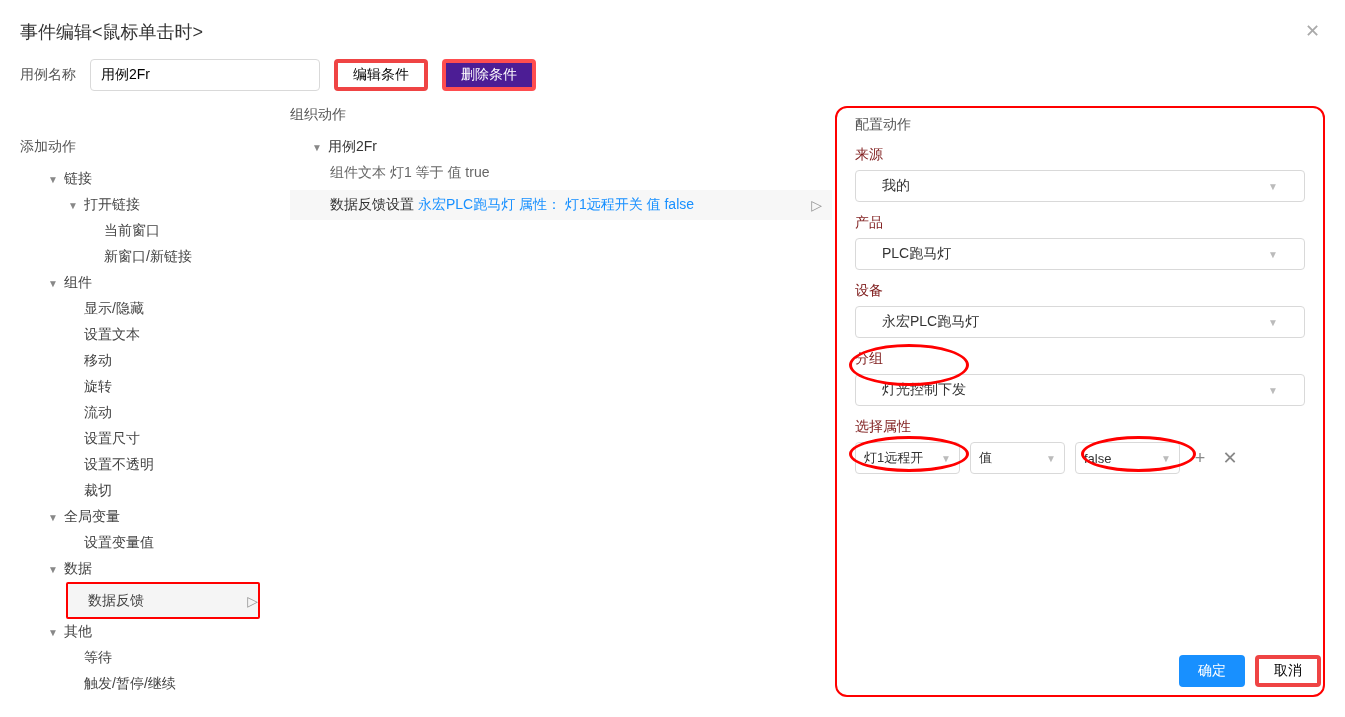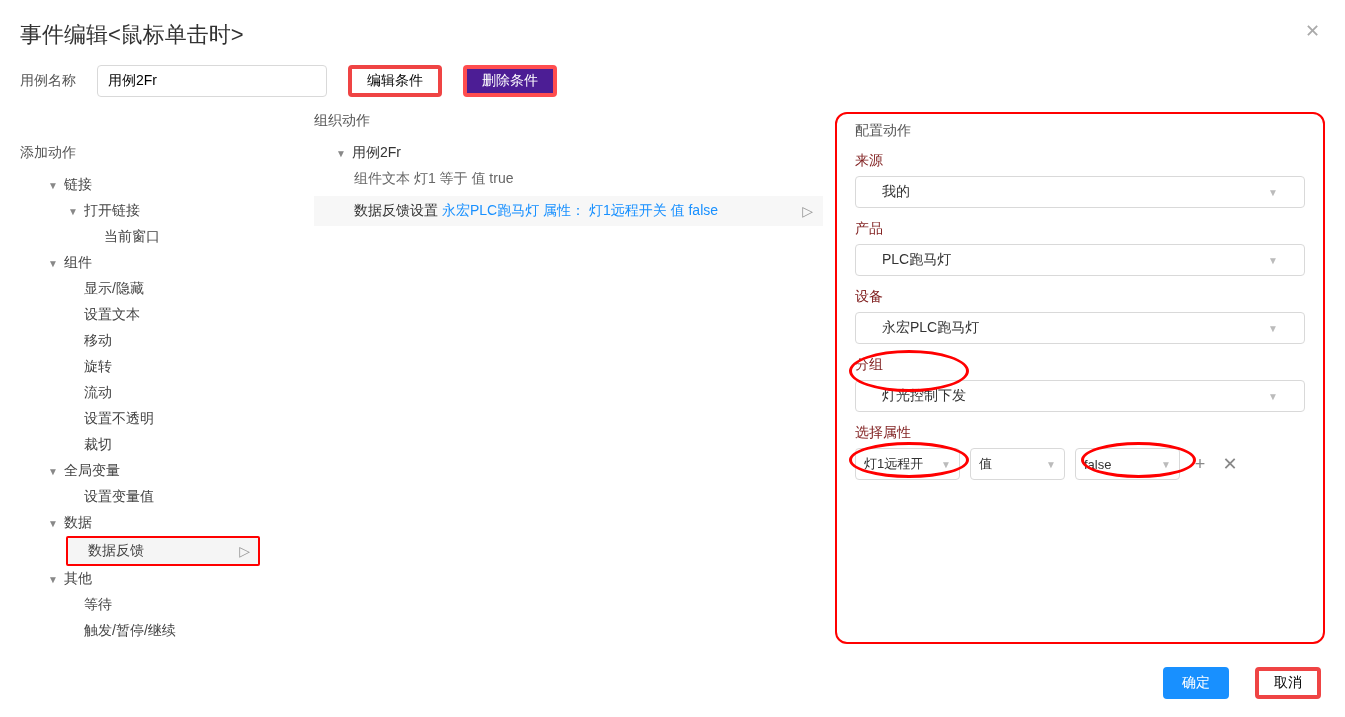--- a/index.html
+++ b/index.html
@@ -1,45 +1,45 @@
 <!DOCTYPE html>
 <html><head>
   <meta charset="utf-8">
   <style>
     * { box-sizing: border-box; margin: 0; padding: 0; }
     body { font-family: -apple-system, BlinkMacSystemFont, "Segoe UI", "PingFang SC", "Microsoft YaHei", sans-serif; font-size: 14px; color: #333; background: #fff; width: 1345px; height: 717px; position: relative; }
     
     .header { padding: 20px 20px 10px 20px; display: flex; align-items: center; }
-    .title { font-size: 22px; font-weight: 400; color: #333; }
+    .title { font-size: 18px; font-weight: 400; color: #333; }
     .close-x { position: absolute; top: 20px; right: 25px; color: #aaa; font-size: 18px; cursor: pointer; }
     
-    .name-row { padding: 5px 20px 15px 20px; display: flex; align-items: center; gap: 21px; }
+    .name-row { padding: 5px 20px 15px 20px; display: flex; align-items: center; gap: 14px; }
     .name-label { color: #555; }
     .name-input { width: 230px; height: 32px; border: 1px solid #d9d9d9; border-radius: 4px; padding: 0 10px; font-size: 14px; }
     .btn { height: 32px; padding: 0 15px; border: 4px solid #ef4444; background: #fff; border-radius: 4px; cursor: pointer; font-size: 14px; }
     .btn-danger { background: #4c1d95; color: #fff; border-color: #ff4d4f; }
     .btn-primary { background: #1890ff; color: #fff; border-color: #1890ff; }
     
     .columns { display: flex; padding: 0 20px; }
     .col-left { width: 270px; margin-top: 32px; }
-    .col-mid { flex: 1; padding-right: 12px; margin-left: 24px; }
+    .col-mid { flex: 1; padding-right: 3px; }
     .col-right { width: 490px; border: 2px solid #f00; border-radius: 12px; padding: 8px 18px 24px 18px; position: relative; }
     
     .section-title { color: #555; margin-bottom: 10px; font-weight: 400; }
     
     .tree { font-size: 14px; }
     .tree-node { display: flex; align-items: center; height: 26px; cursor: pointer; }
     .caret { width: 14px; text-align: center; color: #888; font-size: 10px; margin-right: 4px; }
     .caret.blank { visibility: hidden; }
     .tree-label { color: #444; }
     .ind-1 { padding-left: 26px; }
     .ind-2 { padding-left: 46px; }
     .ind-3 { padding-left: 66px; }
     
-    .tree-selected { background: #f5f5f5; border: 2px solid #f00; border-radius: 2px; position: relative; display: flex; align-items: center; justify-content: space-between; height: 30px; margin-left: 46px; margin-right: 30px; padding-left: 20px; padding-right: 8px; }
+    .tree-selected { background: #f5f5f5; border: 2px solid #f00; border-radius: 2px; position: relative; display: flex; align-items: center; justify-content: space-between; height: 37px; margin-left: 46px; margin-right: 30px; padding-left: 20px; padding-right: 0; }
     .tree-selected .play { color: #999; }
     
     .org-row { padding: 4px 0 4px 22px; display: flex; align-items: center; gap: 4px; }
     .org-caret { color: #888; font-size: 10px; width: 12px; }
     .org-text { color: #333; }
     .org-sub { padding-left: 40px; color: #666; }
     .org-sel { background: #f7f7f7; display: flex; align-items: center; justify-content: space-between; padding: 6px 10px 6px 40px; margin-top: 4px; gap: 20px; }
     .org-sel .lnk { color: #1890ff; }
     .org-sel .play { color: #999; }
     
@@ -47,21 +47,21 @@
     .field-label { color: #7f1d1d; margin-bottom: 6px; font-size: 14px; }
     .select { width: 100%; height: 32px; border: 1px solid #d9d9d9; border-radius: 4px; display: flex; align-items: center; justify-content: space-between; padding: 0 26px; color: #333; background: #fff; cursor: pointer; }
     .chev { color: #bbb; font-size: 10px; }
     
     .ellipse { border: 3px solid #f00; border-radius: 50%; position: absolute; pointer-events: none; }
     
     .attr-row { display: flex; align-items: center; gap: 10px; margin-top: 6px; }
     .attr-select { width: 105px; height: 32px; border: 1px solid #d9d9d9; border-radius: 4px; display: flex; align-items: center; justify-content: space-between; padding: 0 8px; background: #fff; cursor: pointer; font-size: 13px; }
     .attr-icon { color: #888; font-size: 18px; cursor: pointer; width: 20px; text-align: center; }
     
-    .footer { position: absolute; bottom: 18px; right: 24px; display: flex; gap: 26px; }
+    .footer { position: absolute; bottom: 30px; right: 24px; display: flex; gap: 10px; }
   </style>
 </head>
 <body>
 
 <div class="header">
   <div class="title">事件编辑&lt;鼠标单击时&gt;</div>
   <div class="close-x">✕</div>
 </div>
 
 <div class="name-row">
@@ -81,20 +81,24 @@
           <span class="tree-label">链接</span>
         </div>
       <div class="tree-node ind-2">
           <span class="caret">▼</span>
           <span class="tree-label">打开链接</span>
         </div>
       <div class="tree-node ind-3">
           <span class="caret blank">▼</span>
           <span class="tree-label">当前窗口</span>
         </div>
+      <div class="tree-node ind-3">
+          <span class="caret blank">▼</span>
+          <span class="tree-label">新窗口/新链接</span>
+        </div>
 
       <div class="tree-node ind-1">
           <span class="caret">▼</span>
           <span class="tree-label">组件</span>
         </div>
       <div class="tree-node ind-2">
           <span class="caret blank">▼</span>
           <span class="tree-label">显示/隐藏</span>
         </div>
       <div class="tree-node ind-2">
@@ -105,20 +109,24 @@
           <span class="caret blank">▼</span>
           <span class="tree-label">移动</span>
         </div>
       <div class="tree-node ind-2">
           <span class="caret blank">▼</span>
           <span class="tree-label">旋转</span>
         </div>
       <div class="tree-node ind-2">
           <span class="caret blank">▼</span>
           <span class="tree-label">流动</span>
+        </div>
+      <div class="tree-node ind-2">
+          <span class="caret blank">▼</span>
+          <span class="tree-label">设置尺寸</span>
         </div>
       <div class="tree-node ind-2">
           <span class="caret blank">▼</span>
           <span class="tree-label">设置不透明</span>
         </div>
       <div class="tree-node ind-2">
           <span class="caret blank">▼</span>
           <span class="tree-label">裁切</span>
         </div>
 

